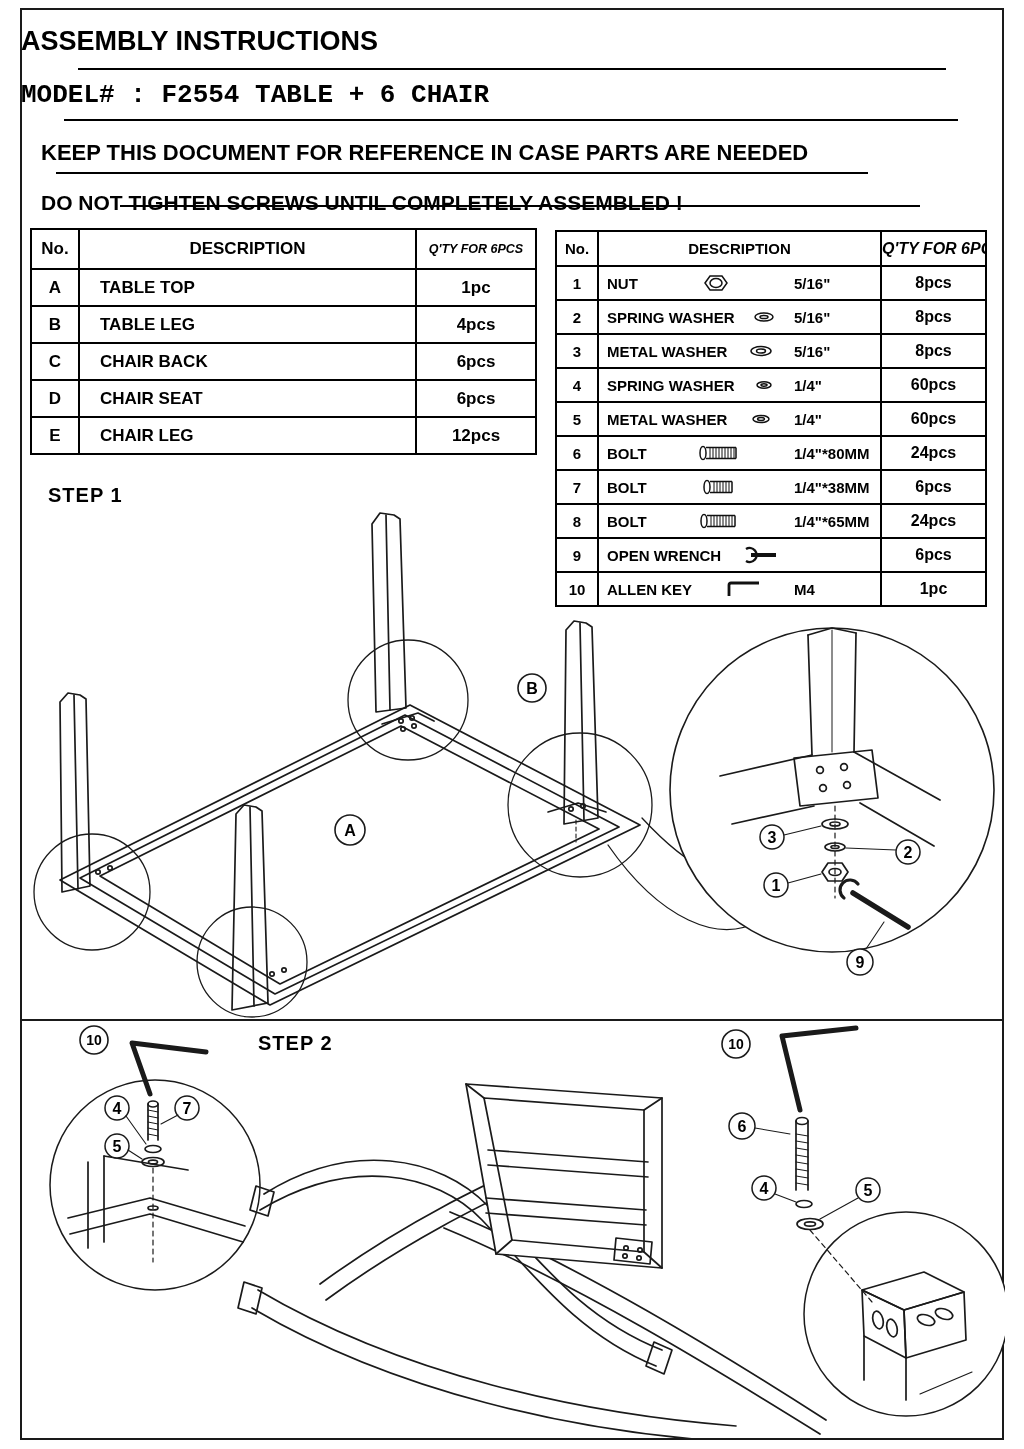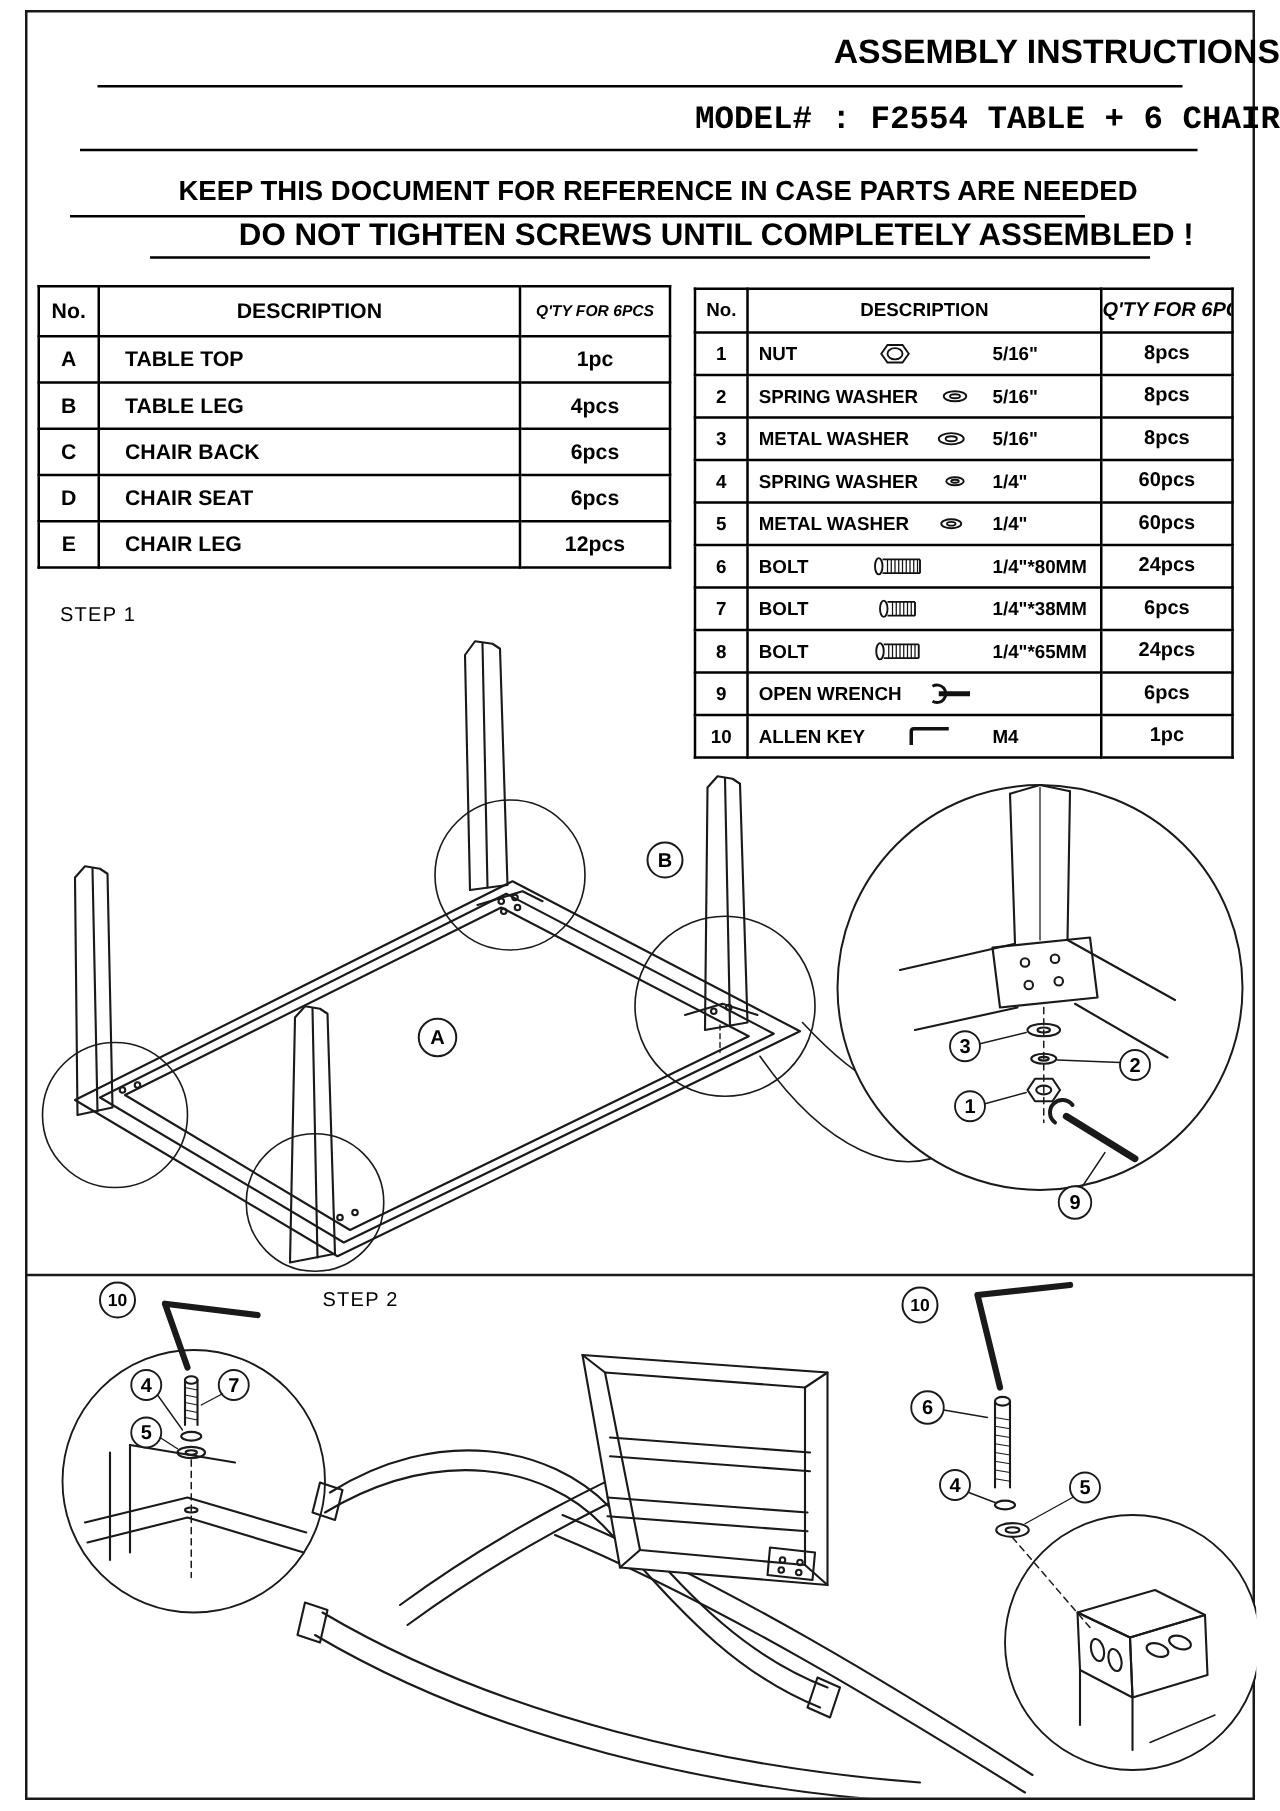--- a/index.html
+++ b/index.html
@@ -1,18 +1,18 @@
 <!DOCTYPE html>
 <html><head>
 <meta charset="utf-8">
 <style>
   * { margin:0; padding:0; box-sizing:border-box; }
   html,body { width:1024px; height:1449px; background:#fff; color:#000;
               font-family:"Liberation Sans", sans-serif; overflow:hidden; position:relative; }
-  .heading { position:absolute; left:0; width:1024px; text-align:right; font-weight:bold; }
+  .heading { position:absolute; left:0; width:1024px; text-align:left; font-weight:bold;padding-left:21px; }
   .rule { position:absolute; height:0; border-top:2px solid #000; }
   .page-border { position:absolute; left:20px; top:8px; width:984px; height:1432px;
                  border:2.5px solid #1a1a1a; }
   .divider { position:absolute; left:20px; top:1019px; width:984px; border-top:2.5px solid #1a1a1a; }
 
   table { border-collapse:collapse; table-layout:fixed; font-weight:bold; }
   td, th { border:2px solid #000; overflow:hidden; white-space:nowrap; }
 
   .parts-table { position:absolute; left:30px; top:228px; width:505px; font-size:17px; }
   .parts-table th { height:40px; }
@@ -28,42 +28,42 @@
   .hw-table .c-no { width:42px; text-align:center; }
   .hw-table .c-desc { width:283px; }
   .hw-table .c-qty { width:105px; text-align:center; font-size:16px; }
   .qty-head { font-size:12.5px;font-style:italic; }
   .desc-flex { display:flex; align-items:center; gap:4px; padding:0 8px; }
   .desc-flex .nm { flex:0 0 auto; }
   .desc-flex .ic { flex:1 1 auto; display:flex; justify-content:center; }
   .desc-flex .sz { flex:0 0 78px; text-align:left; font-size:15px; }
   .hw-icon { display:block; stroke:#111; fill:none; stroke-width:1.5; }
 
-  .step-label { position:absolute; font-size:16px; font-weight:normal; letter-spacing:1px; }
+  .step-label { position:absolute; font-size:20px; font-weight:bold; letter-spacing:1px; }
 
   svg.diagram { position:absolute; left:20px; }
   svg.diagram * { vector-effect:non-scaling-stroke; }
   svg text { fill:#000; stroke:none; font-family:"Liberation Sans",sans-serif;
              font-size:16px; font-weight:bold; text-anchor:middle; }
 </style>
 </head>
 <body>
 
 <div class="page-border"></div>
 
 <div class="heading" style="top:26px; font-size:27px;">ASSEMBLY INSTRUCTIONS</div>
 <div class="rule" style="top:68px; left:78px; width:868px;"></div>
 
 <div class="heading" style="top:80px; font-size:26px;font-family:Liberation Mono, monospace;">MODEL# : F2554 TABLE + 6 CHAIR</div>
 <div class="rule" style="top:119px; left:64px; width:894px;"></div>
 
 <div class="heading" style="top:140px; left:20px; width:890px; font-size:22px;">KEEP THIS DOCUMENT FOR REFERENCE IN CASE PARTS ARE NEEDED</div>
 <div class="rule" style="top:172px; left:56px; width:812px;"></div>
 
-<div class="heading" style="top:174px; left:20px; width:935px; font-size:25px;">DO NOT TIGHTEN SCREWS UNTIL COMPLETELY ASSEMBLED !</div>
+<div class="heading" style="top:191px; left:20px; width:935px; font-size:21px;">DO NOT TIGHTEN SCREWS UNTIL COMPLETELY ASSEMBLED !</div>
 <div class="rule" style="top:205px; left:120px; width:800px;"></div>
 
 <table class="parts-table">
   <tbody>
       <tr>
     <th class="c-no">No.</th>
     <th class="c-desc">DESCRIPTION</th>
     <th class="c-qty qty-head">Q'TY FOR 6PCS</th>
   </tr>
   <tr>

